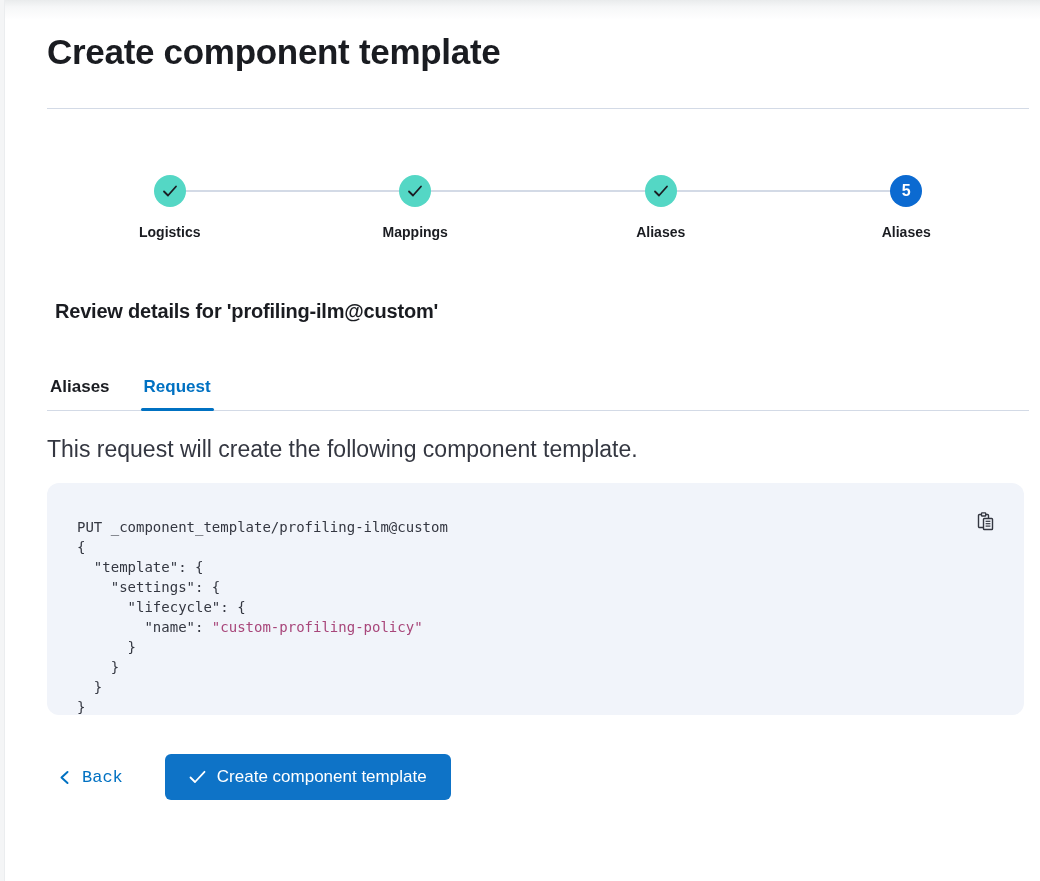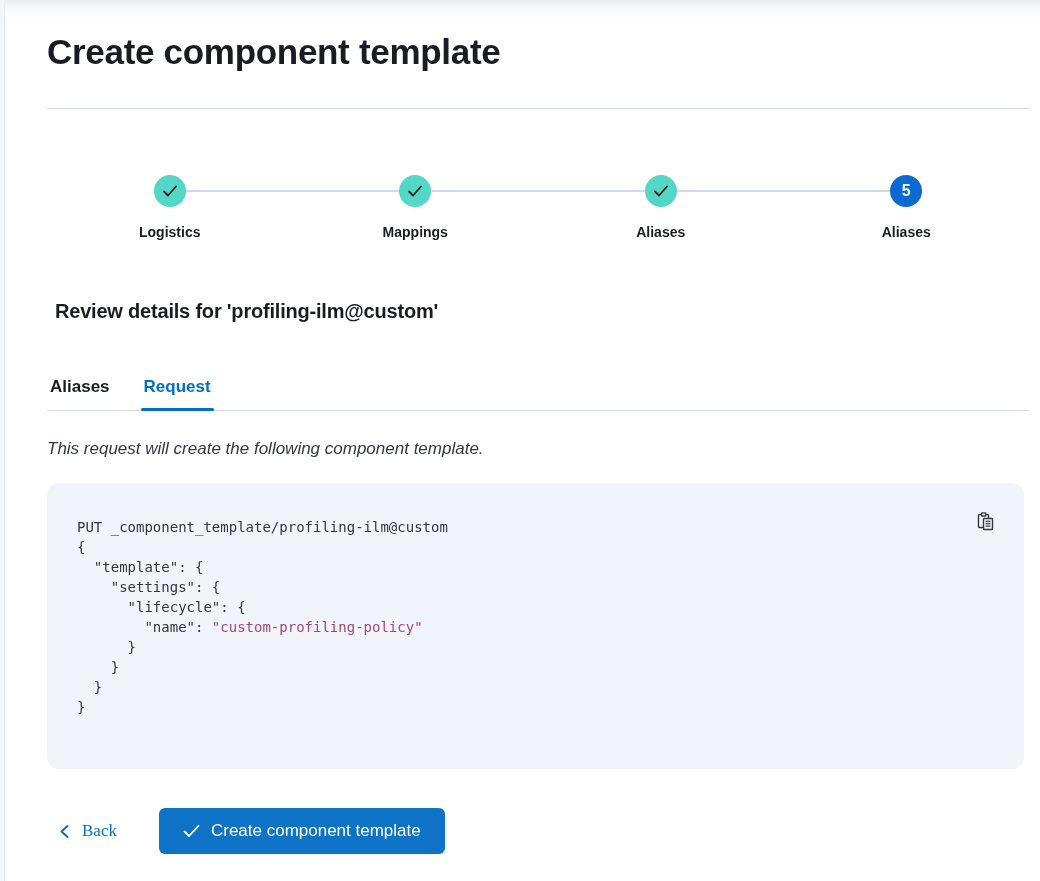--- a/index.html
+++ b/index.html
@@ -56,46 +56,46 @@
     background: none; border: none; padding: 0 3px 13px; margin: 0;
     font-family: inherit; font-size: 17px; font-weight: 700; color: var(--heading, #343741);
     cursor: pointer; position: relative;
   }
   .tab.active { color: var(--link, #0071C2); }
   .tab.active::after {
     content: ""; position: absolute; left: 0; right: 0; bottom: -1px; height: 3px;
     background: var(--link, #0071C2); border-radius: 2px;
   }
 
-  p.description { margin: 26px 0 0; font-size: 17px; line-height: 24px; color: var(--text, #343741); font-style: italic; }
+  p.description { margin: 26px 0 0; font-size: 23px; line-height: 24px; color: var(--text, #343741); }
 
   
   .code-panel {
-    margin-top: 22px; height: 286px; width: 977px;
+    margin-top: 22px; height: 232px; width: 977px;
     background: var(--code-bg, #F1F4FA); border-radius: 12px;
     position: relative; padding: 34px 30px;
   }
   .code {
     margin: 0; font-family: "DejaVu Sans Mono", "Liberation Mono", monospace;
     font-size: 14px; line-height: 20px; color: var(--text, #343741);
     white-space: pre;
   }
   .code .seg-string { color: var(--code-string, #A8467A); }
   .copy-btn {
     position: absolute; top: 24px; right: 24px;
     background: none; border: none; padding: 4px; cursor: pointer; line-height: 0;
   }
 
   
   .footer { margin-top: 39px; display: flex; align-items: center; }
   .back-link {
     display: inline-flex; align-items: center; gap: 11px; margin-left: 11px;
     color: var(--link, #0071C2); font-size: 17px; font-weight: 500;
     text-decoration: none; cursor: pointer; background: none; border: none;
-    font-family: Liberation Serif, serif; padding: 0;
+    font-family: Liberation Mono, monospace; padding: 0;
   }
   .primary-btn {
     margin-left: 42px; height: 46px; padding: 0 24px; border: none; border-radius: 6px;
     background: var(--primary, #0E73C7); color: #ffffff;
     font-family: inherit; font-size: 17px; font-weight: 500;
     display: inline-flex; align-items: center; gap: 11px; cursor: pointer;
   }
 </style>
 </head>
 <body style="--success: #54D7C5; --step-current: #0B6AD1; --primary: #0E73C7; --link: #0071C2; --text: #343741; --heading: #1A1C21; --divider: #D3DAE6; --code-bg: #F1F4FA; --code-string: #A8467A;">

